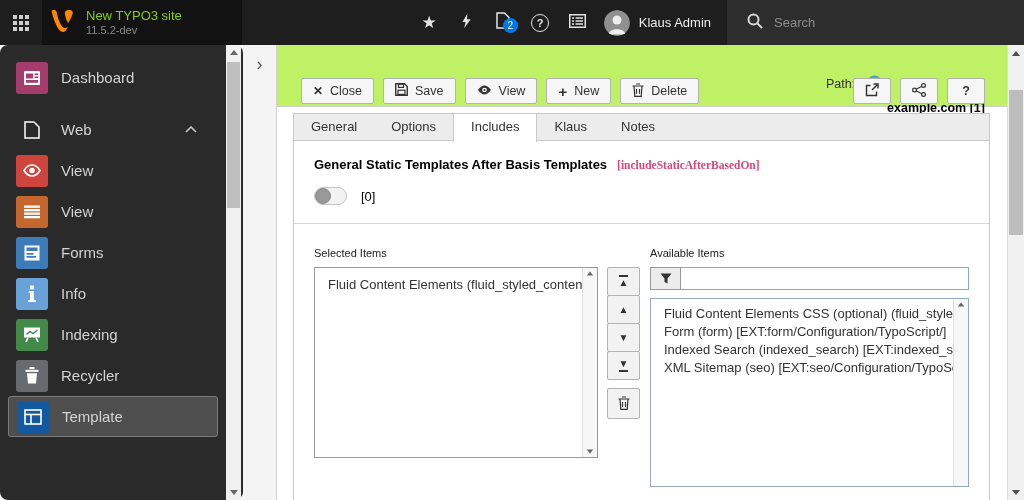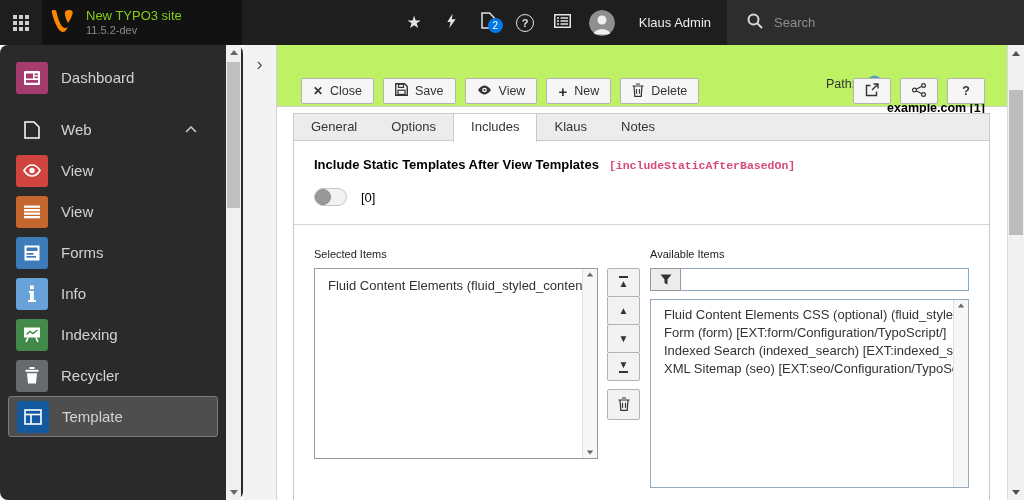--- a/index.html
+++ b/index.html
@@ -12,21 +12,21 @@
   .grid-glyph { display:grid; grid-template-columns:repeat(3,4px); grid-gap:2px; }
   .grid-glyph i { width:4px; height:4px; background:#cfcfcf; }
   .tb-brand { width:200px; background:#121212; display:flex; align-items:center; gap:9px; padding-left:9px; cursor:pointer; }
   .brand-title { font-size:13px; color:#84cc16; line-height:16px; }
   .brand-version { font-size:11px; color:#8a8a8a; line-height:13px; }
   .tb-spacer { flex:1; }
   .tb-iconbtn { width:37px; display:flex; align-items:center; justify-content:center; position:relative; color:#e3e3e3; cursor:pointer; }
   .tb-star { font-size:17px; line-height:1; }
   .badge { position:absolute; left:18px; top:18px; min-width:15px; height:15px; padding:0 3px; border-radius:8px; background:#0078e6; color:#fff; font-size:10px; display:flex; align-items:center; justify-content:center; }
   .q-circle { width:18px; height:18px; border-radius:50%; border:1.6px solid #e3e3e3; font-size:11px; font-weight:bold; display:flex; align-items:center; justify-content:center; }
-  .tb-user { display:flex; align-items:center; gap:24px; padding:0 16px 0 8px; cursor:pointer; }
+  .tb-user { display:flex; align-items:center; gap:9px; padding:0 16px 0 8px; cursor:pointer; }
   .avatar { width:26px; height:26px; border-radius:50%; overflow:hidden; flex:0 0 26px; }
   .user-name { font-size:13px; color:#ececec; }
   .tb-search { width:297px; background:#2d2d2d; display:flex; align-items:center; gap:11px; padding-left:20px; }
   .tb-search input { background:transparent; border:0; outline:0; color:#5eead4; font-size:13px; width:210px; font-family:inherit; }
   .tb-search input::placeholder { color:#8d8d8d; }
 
   
   .sidebar { position:absolute; left:0; top:45px; width:243px; height:455px; background:#2a2a2b; z-index:10;border-radius:8px; }
   .sb-list { padding-top:12px; }
   .sb-item { height:41px; display:flex; align-items:center; padding-left:16px; cursor:pointer; }
@@ -64,21 +64,21 @@
   .plus-glyph { font-size:15px; font-weight:bold; line-height:1; }
 
   .tabbar { position:absolute; top:68px; left:16px; right:17px; height:27px; display:flex; background:#ececec; border:1px solid #c9c9c9; border-bottom:0; }
   .tab { padding:0 17px; line-height:26px; font-size:13px; color:#333; cursor:pointer; }
   .tab.active { background:#fff; border-left:1px solid #c9c9c9; border-right:1px solid #c9c9c9; margin-bottom:-1px; height:28px; position:relative; z-index:2; }
 
   .panel { position:absolute; top:95px; left:16px; right:17px; height:372px; border:1px solid #c9c9c9; background:#fff; overflow:hidden; }
   .section { padding:14px 20px 18px; }
   .sec1 { border-bottom:1px solid #d6d6d6; }
   .sec-title { font-size:13px; font-weight:bold; color:#000; line-height:20px; }
-  .code { font-family:Liberation Mono, monospace; font-size:11.5px; color:#d64a7a; font-weight:bold; margin-left:10px; }
+  .code { font-family:Liberation Serif, serif; font-size:11.5px; color:#d64a7a; font-weight:bold; margin-left:10px; }
   .toggle-row { margin-top:12px; display:flex; align-items:center; gap:14px; }
   .toggle { width:33px; height:18px; border-radius:10px; background:#f2f2f2; border:1px solid #c5c5c5; position:relative; cursor:pointer; }
   .toggle-knob { position:absolute; left:0; top:0; width:16px; height:16px; border-radius:50%; background:#999; border:1px solid #898989; }
   .toggle-label { font-size:13px; color:#000; }
 
   .cols { display:flex; margin-top:7px; align-items:flex-start; }
   .col-label { font-size:11px; color:#222; line-height:16px; margin-bottom:6px; }
   .sel-col { width:284px; }
   .selectbox { border:1px solid #999; background:#fff; position:relative; overflow:hidden; }
   .selected-list { height:191px; }
@@ -385,21 +385,21 @@
     <div class="tab">General</div>
     <div class="tab">Options</div>
     <div class="tab active">Includes</div>
     <div class="tab">Klaus</div>
     <div class="tab">Notes</div>
   </div>
 
   <div class="panel">
     <div class="section sec1">
       <div class="sec-title">
-        <span>Include Static Templates After View Templates</span><span class="code">[includeStaticAfterBasedOn]</span>
+        <span>General Static Templates After Basis Templates</span><span class="code">[includeStaticAfterBasedOn]</span>
       </div>
       <div class="toggle-row">
         <span class="toggle">
           <span class="toggle-knob"></span>
         </span>
         <span class="toggle-label">[0]</span>
       </div>
     </div>
 
     <div class="section sec2">

